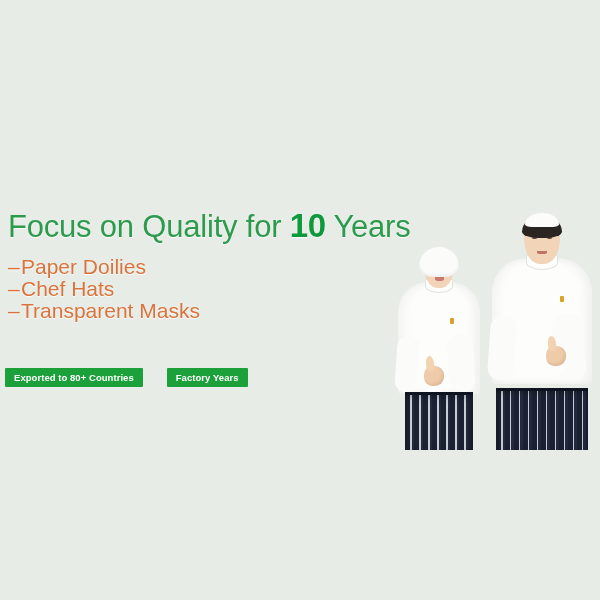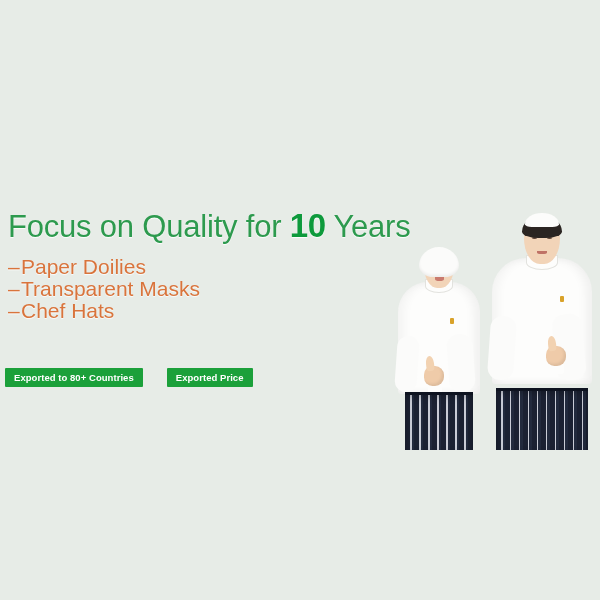--- a/index.html
+++ b/index.html
@@ -284,27 +284,27 @@
 <body>
 
 <div id="banner">
 
   <div class="copy-block">
 
     <div class="headline"><span>Focus on Quality for </span><span class="hl-num">10</span><span> Years</span></div>
 
     <ul class="bullet-list">
       <li><span class="dash">–</span><span>Paper Doilies</span></li>
+      <li><span class="dash">–</span><span>Chef Hats</span></li>
       <li><span class="dash">–</span><span>Transparent Masks</span></li>
-      <li><span class="dash">–</span><span>Chef Hats</span></li>
     </ul>
 
     <div class="badge-row">
       <span class="badge">Exported to 80+ Countries</span>
-      <span class="badge">Exported Price</span>
+      <span class="badge">Factory Years</span>
     </div>
 
   </div>
 
   <div class="photo-area">
 
     <div class="chef chef-female">
 
       <div class="jacket">
         <div class="collar"></div>

